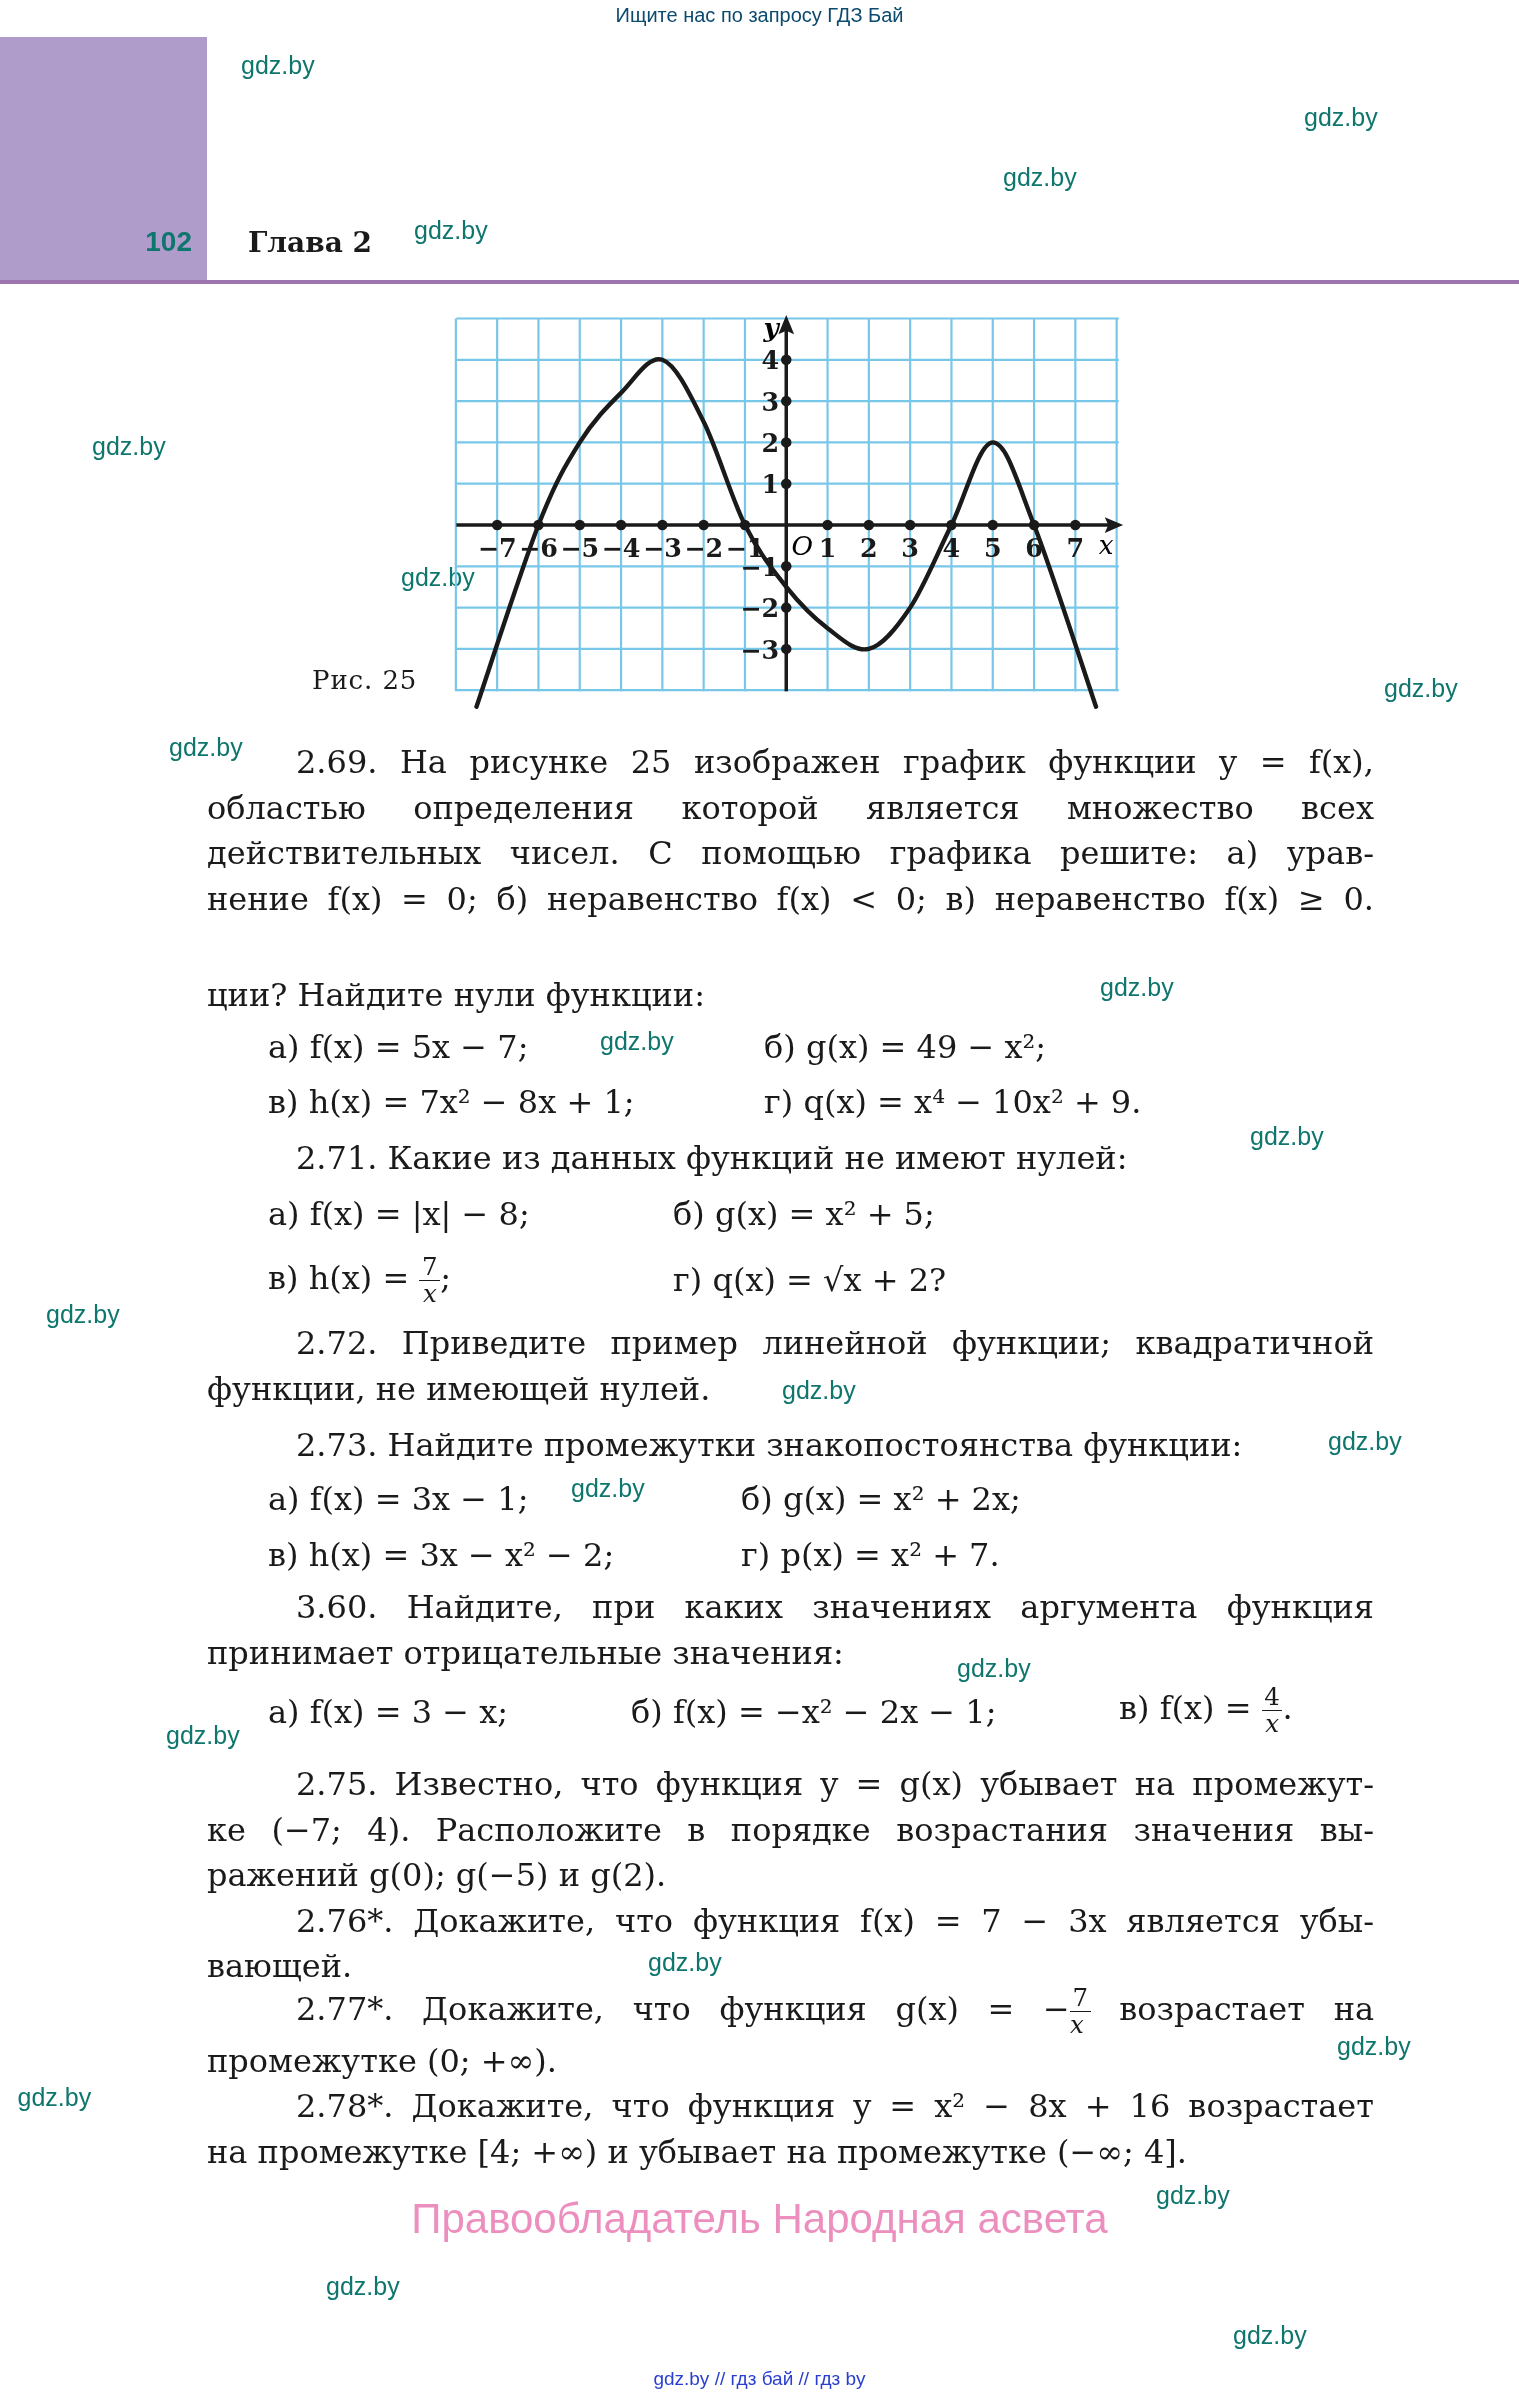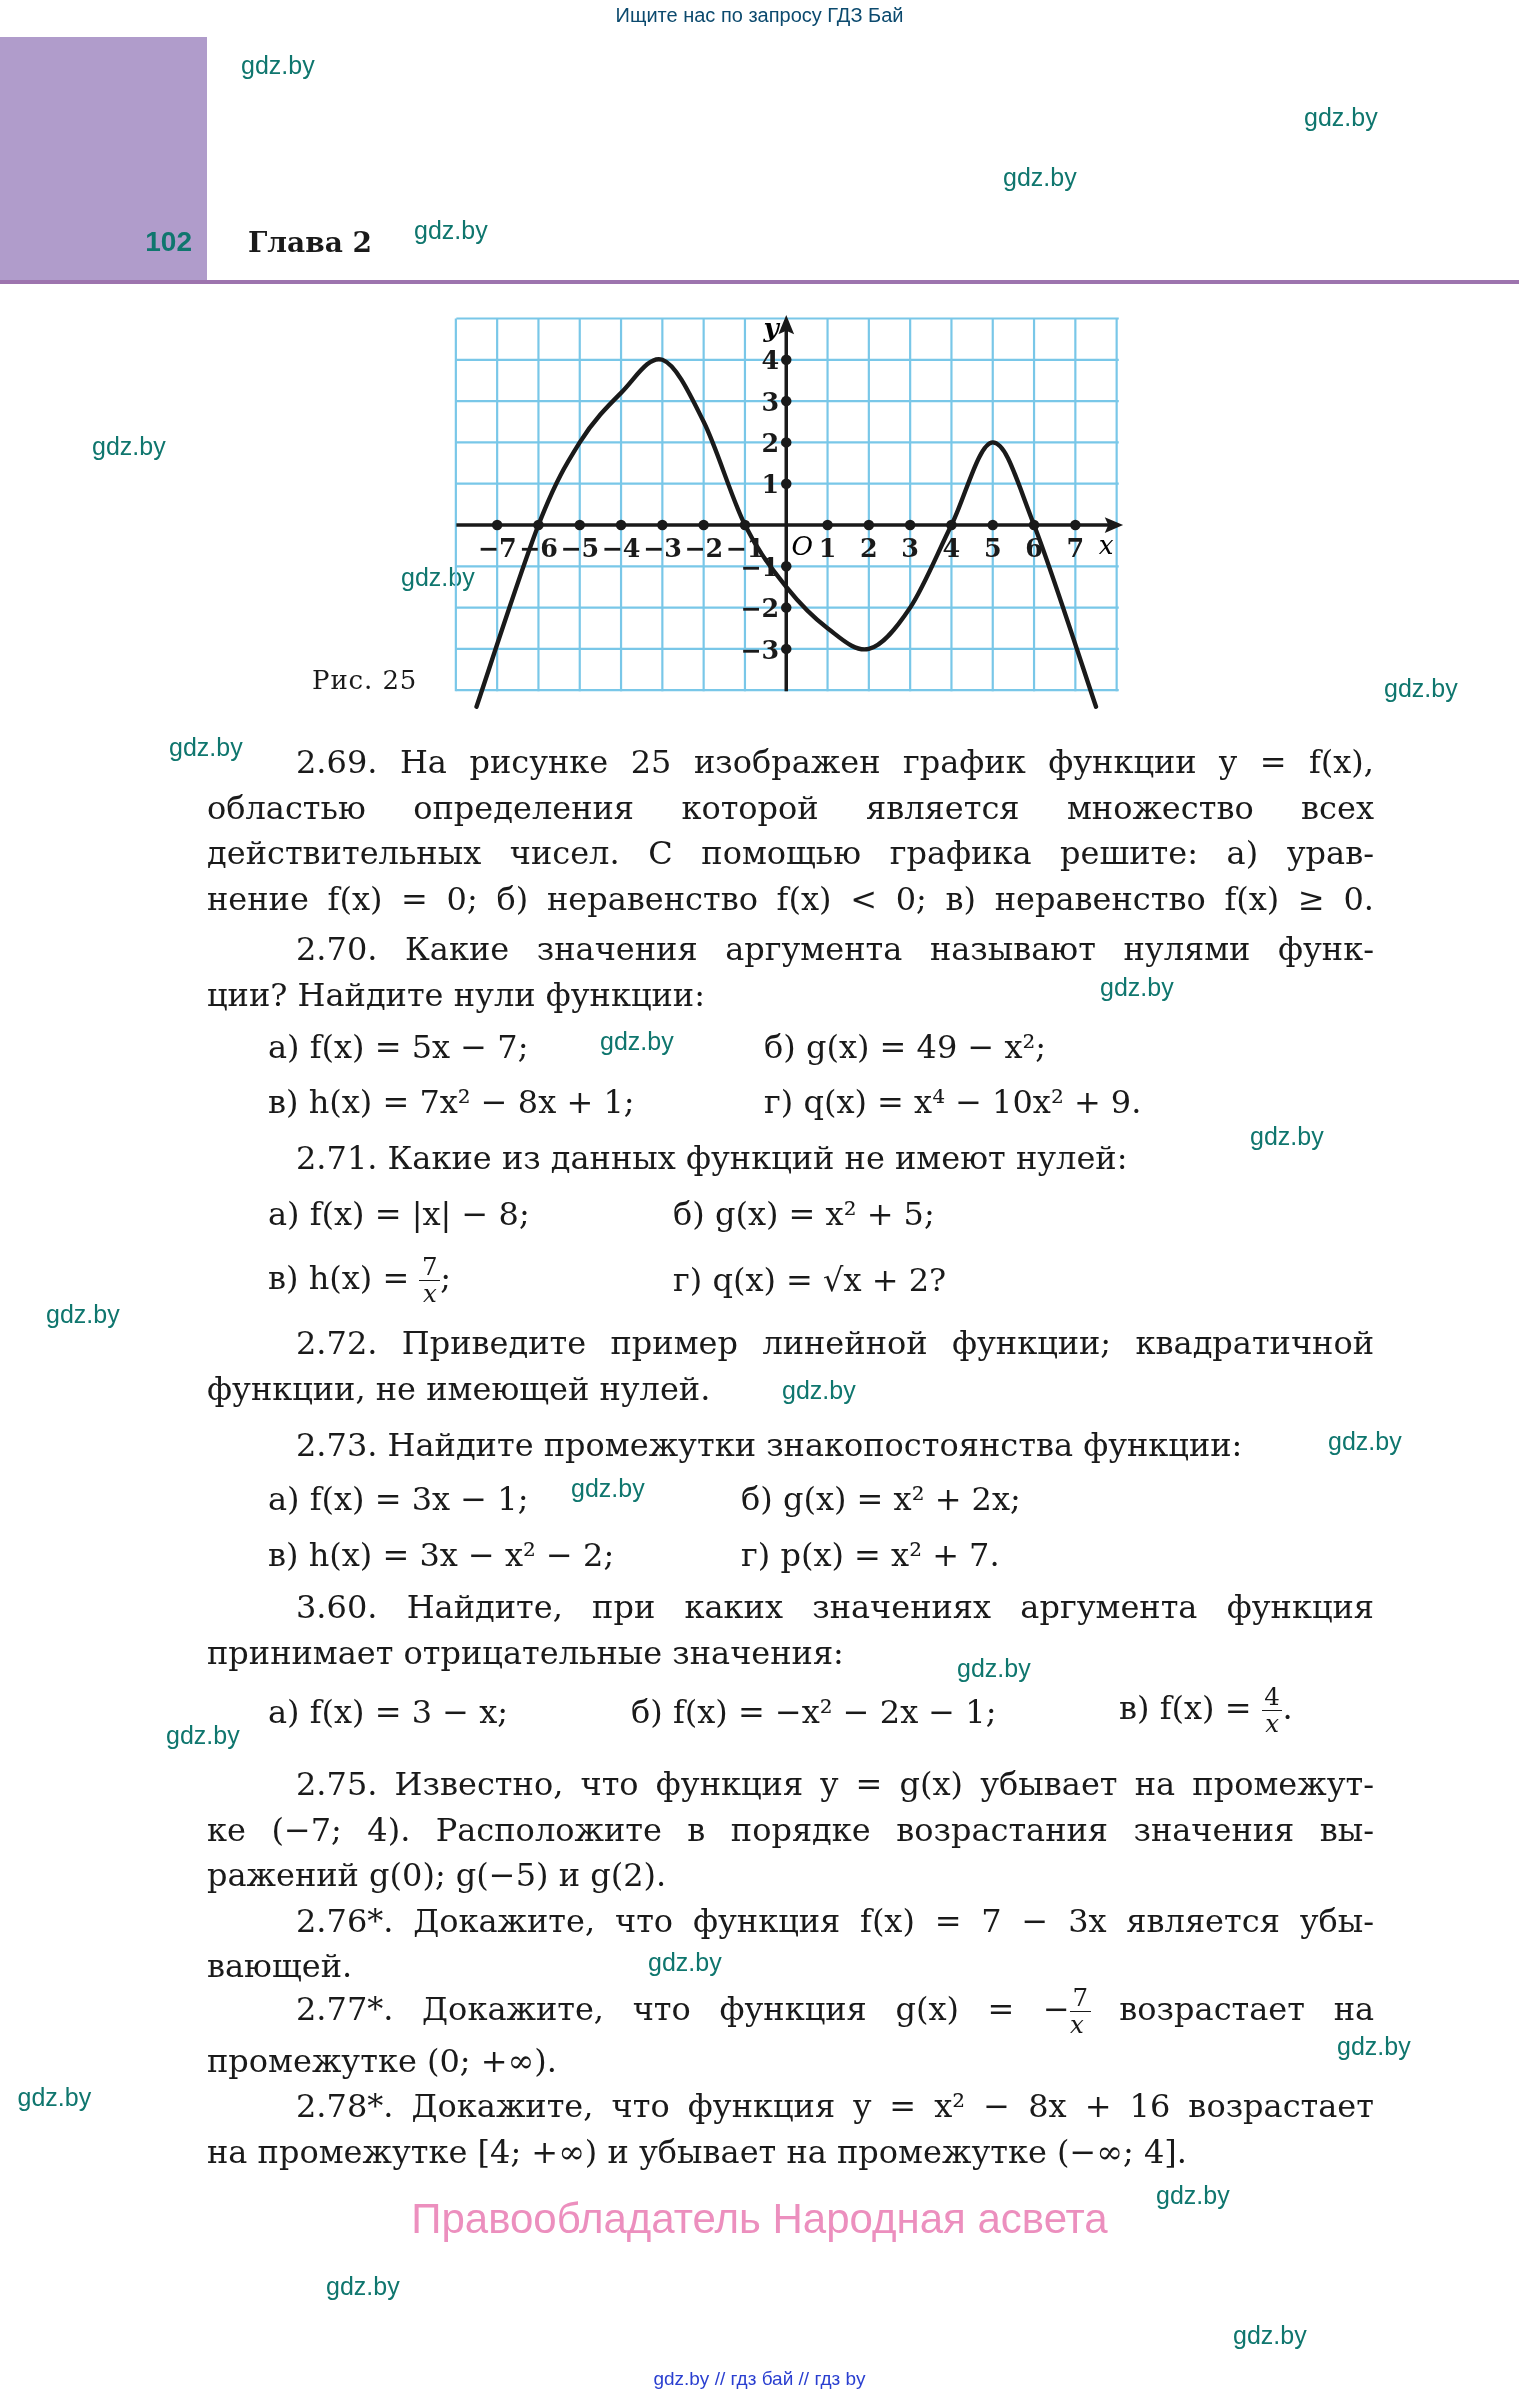--- a/index.html
+++ b/index.html
@@ -153,24 +153,20 @@
 <div class="abs text-block" style="top:739px;height:1435px">
 
   <div class="line just ind" style="top:0px">
     <span class="num">2.69.</span>
     <span>На рисунке 25 изображен график функции y = f(x),</span>
   </div>
   <div class="line just" style="top:46px">областью определения которой является множество всех</div>
   <div class="line just" style="top:91px">действительных чисел. С помощью графика решите: а) урав-</div>
   <div class="line just" style="top:137px">нение f(x) = 0; б) неравенство f(x) &lt; 0; в) неравенство f(x) ≥ 0.</div>
 
-  <div class="line just ind" style="top:187px">
-    <span class="num">2.70.</span>
-    <span>Какие значения аргумента называют нулями функ-</span>
-  </div>
   <div class="line" style="top:233px">ции? Найдите нули функции:</div>
   <div class="line" style="top:285px;left:61px">а) f(x) = 5x − 7;</div>
   <div class="line" style="top:285px;left:557px">б) g(x) = 49 − x²;</div>
   <div class="line" style="top:340px;left:61px">в) h(x) = 7x² − 8x + 1;</div>
   <div class="line" style="top:340px;left:557px">г) q(x) = x⁴ − 10x² + 9.</div>
 
   <div class="line" style="top:396px;left:61px">
     <span class="num">2.71.</span>
     <span>Какие из данных функций не имеют нулей:</span>
   </div>

